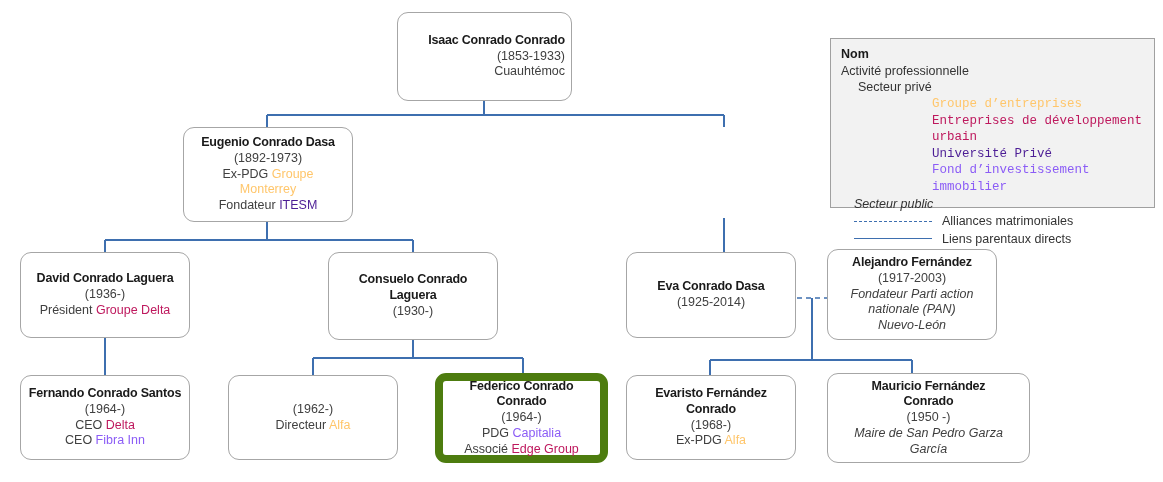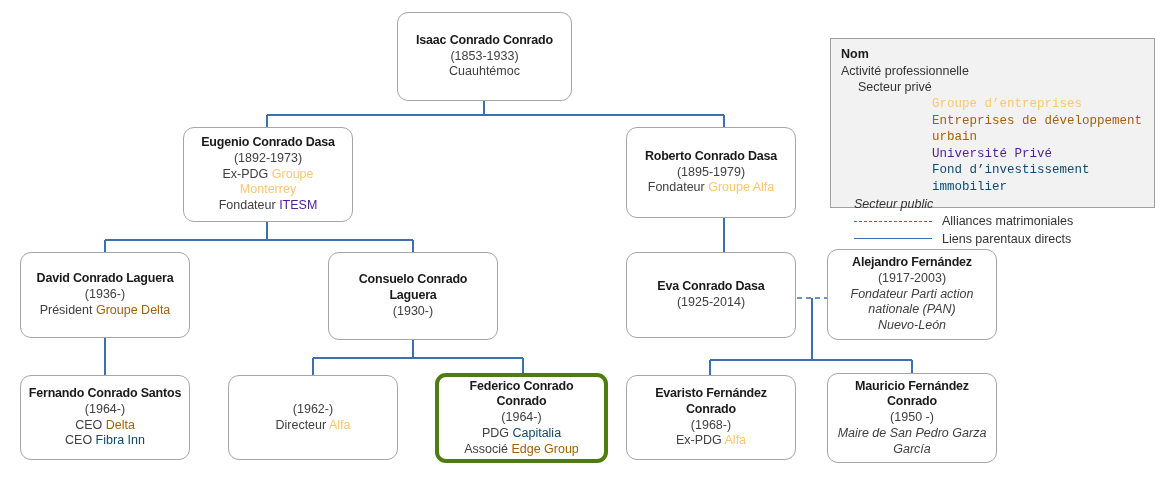--- a/index.html
+++ b/index.html
@@ -43,21 +43,21 @@
     background: #ffffff;
     display: flex;
     flex-direction: column;
     align-items: center;
     justify-content: center;
     text-align: center;
     padding: 4px 6px;
     line-height: 1.26;
   }
   .node.highlight {
-    border: 4px solid #4d7c0f;
+    border: 8px solid #4d7c0f;
   }
 
   .nm {
     font-weight: bold;
     font-size: 12.5px;
     color: #1a1a1a;
     letter-spacing: -0.2px;
   }
   .yr {
     font-size: 12.5px;
@@ -66,23 +66,23 @@
   .role {
     font-size: 12.5px;
     color: #404040;
   }
   .role.pub {
     font-style: italic;
   }
 
   
   .c-grp  { color: #FFC66B; }   
-  .c-urb  { color: #a16207; }   
+  .c-urb  { color: #be185d; }   
   .c-uni  { color: #4c1d95; }   
-  .c-fond { color: #0c4a6e; }   
+  .c-fond { color: #8b5cf6; }   
 
   
   #legend {
     position: absolute;
     left: 830px;
     top: 38px;
     width: 325px;
     height: 170px;
     z-index: 3;
     box-sizing: border-box;
@@ -143,39 +143,34 @@
 
       <path d="M812,298 L812,360"></path>
       <path d="M710,360 L912,360"></path>
       <path d="M710,360 L710,375"></path>
       <path d="M912,360 L912,375"></path>
     </g>
 
     <path d="M797,298 L830,298" stroke="#3E6FAF" stroke-width="1.4" fill="none" stroke-dasharray="5,4"></path>
   </svg>
 
-  <div class="node" style="left:397px; top:12px; width:175px; height:89px;">
+  <div class="node" style="left:397px; top:12px; width:175px; height:89px;align-items:flex-end;">
     <div class="nm">Isaac Conrado Conrado</div>
     <div class="yr">(1853-1933)</div>
     <div class="role">Cuauhtémoc</div>
   </div>
 
   <div class="node" style="left:183px; top:127px; width:170px; height:95px;">
     <div class="nm">Eugenio Conrado Dasa</div>
     <div class="yr">(1892-1973)</div>
     <div class="role"><span>Ex-PDG </span><span class="c-grp">Groupe</span></div>
     <div class="role c-grp">Monterrey</div>
     <div class="role"><span>Fondateur </span><span class="c-uni">ITESM</span></div>
   </div>
 
-  <div class="node" style="left:626px; top:127px; width:170px; height:91px;">
-    <div class="nm">Roberto Conrado Dasa</div>
-    <div class="yr">(1895-1979)</div>
-    <div class="role"><span>Fondateur </span><span class="c-grp">Groupe Alfa</span></div>
-  </div>
 
   <div class="node" style="left:20px; top:252px; width:170px; height:86px;">
     <div class="nm">David Conrado Laguera</div>
     <div class="yr">(1936-)</div>
     <div class="role"><span>Président </span><span class="c-urb">Groupe Delta</span></div>
   </div>
 
   <div class="node" style="left:328px; top:252px; width:170px; height:88px;">
     <div class="nm">Consuelo Conrado Laguera</div>
     <div class="yr">(1930-)</div>
@@ -213,21 +208,21 @@
     <div class="role"><span>Associé </span><span class="c-urb">Edge Group</span></div>
   </div>
 
   <div class="node" style="left:626px; top:375px; width:170px; height:85px;">
     <div class="nm">Evaristo Fernández</div>
     <div class="nm">Conrado</div>
     <div class="yr">(1968-)</div>
     <div class="role"><span>Ex-PDG </span><span class="c-grp">Alfa</span></div>
   </div>
 
-  <div class="node" style="left:827px; top:373px; width:170px; height:90px;">
+  <div class="node" style="left:827px; top:373px; width:203px; height:90px;">
     <div class="nm">Mauricio Fernández</div>
     <div class="nm">Conrado</div>
     <div class="yr">(1950 -)</div>
     <div class="role pub">Maire de San Pedro Garza</div>
     <div class="role pub">García</div>
   </div>
 
   <div id="legend">
     <div class="lg-title lg-l1">Nom</div>
     <div class="lg-l1">Activité professionnelle</div>

